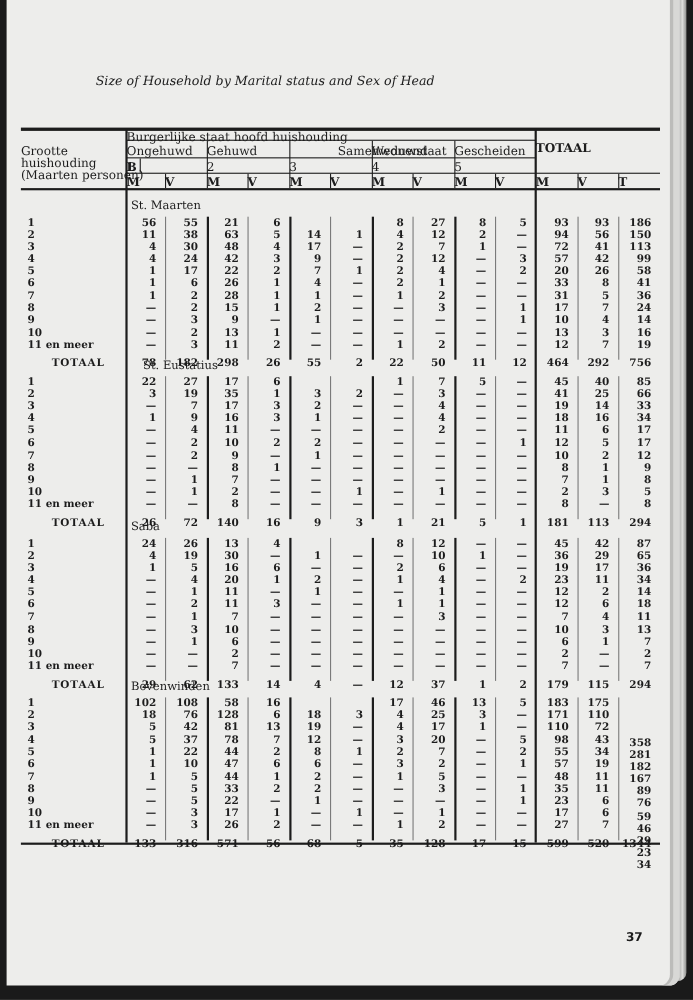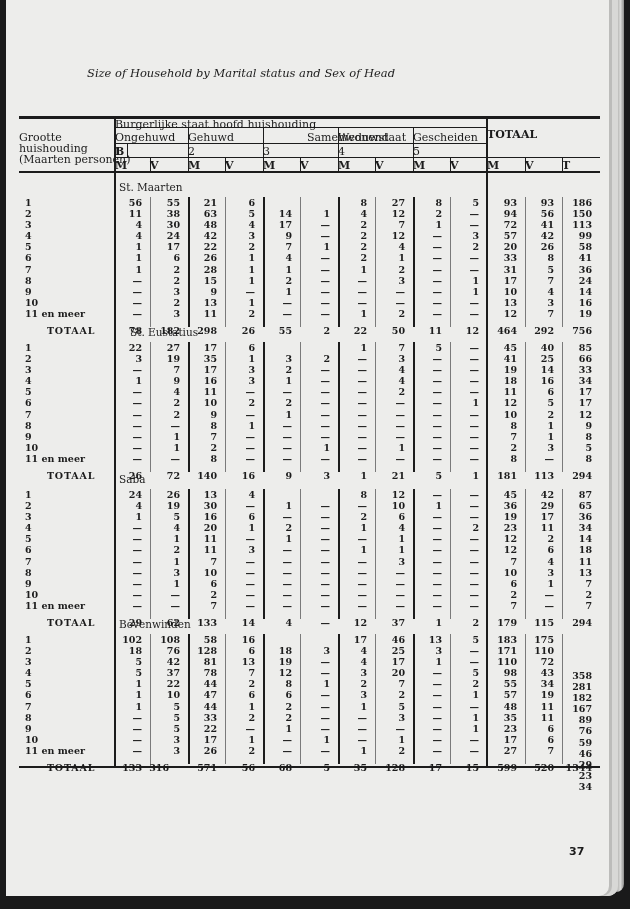--- a/index.html
+++ b/index.html
@@ -767,21 +767,21 @@
         <div>42</div>
         <div>37</div>
         <div>22</div>
         <div>10</div>
         <div>5</div>
         <div>5</div>
         <div>5</div>
         <div>3</div>
         <div>3</div>
       </div>
-      <div class="total-row" style="left: 133px; top: 762px; width: 30px;">316</div>
+      <div class="total-row" style="left: 144px; top: 762px; width: 30px;">316</div>
       <div class="col" style="left: 182px; top: 634px; width: 29px;">
         <div>58</div>
         <div>128</div>
         <div>81</div>
         <div>78</div>
         <div>44</div>
         <div>47</div>
         <div>44</div>
         <div>33</div>
         <div>22</div>

